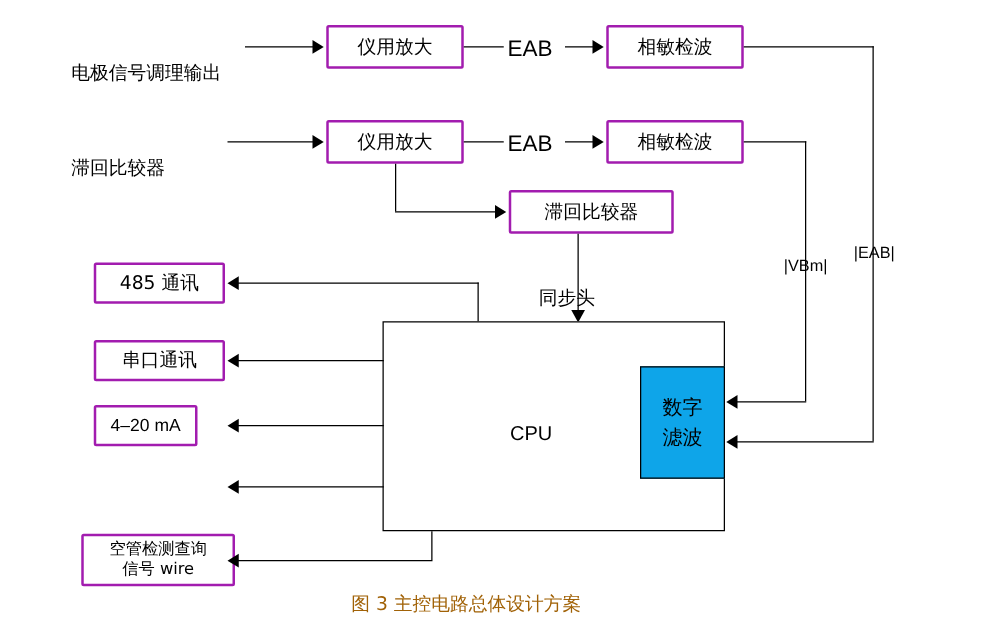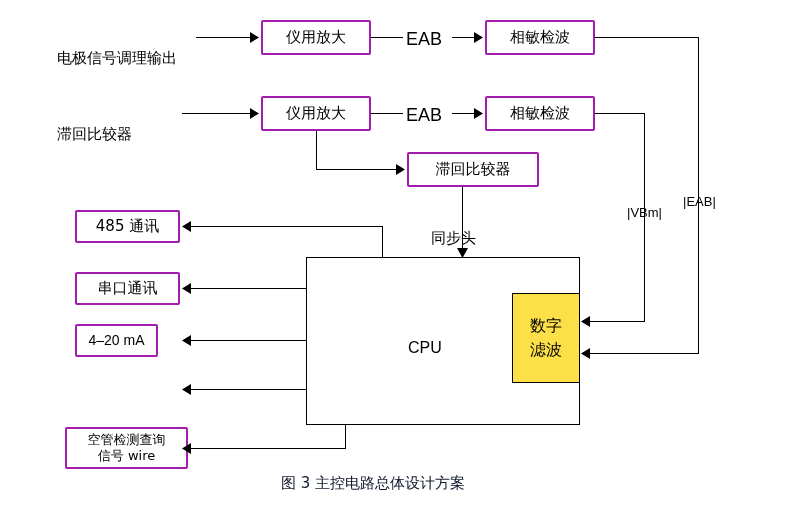--- a/index.html
+++ b/index.html
@@ -49,21 +49,21 @@
   .vlabel {
     position: absolute;
     font-size: 13px;
     color: #000000;
     white-space: nowrap;
   }
   .caption {
     position: absolute;
     font-family: "DejaVu Sans", sans-serif;
     font-size: 15px;
-    color: #0f172a;
+    color: #a16207;
     white-space: nowrap;
   }
   .line {
     position: absolute;
     background: #000000;
   }
   .hline { height: 1px; }
   .vline { width: 1px; }
   svg.arrow {
     position: absolute;
@@ -160,21 +160,21 @@
 
   <div class="line vline" style="left:462px; top:187px; height:68px;"></div>
   <svg class="arrow" style="left:457px; top:248px; width:11px; height:10px;">
     <polygon points="0,0 11,0 5.5,10" fill="#000000"></polygon>
   </svg>
   <div class="label cn" style="left:431px; top:209px;">同步头</div>
 
   <div class="cpu-box" style="left:306px; top:257px; width:274px; height:168px;"></div>
   <div class="cpu-label" style="left:408px; top:339px;">CPU</div>
 
-  <div class="filter-box" style="left:512px; top:293px; width:68px; height:90px; background:#fde047;">
+  <div class="filter-box" style="left:512px; top:293px; width:68px; height:90px; background:#0ea5e9;">
     <span>数字</span>
     <span>滤波</span>
   </div>
 
   <div class="box cn" style="left:75px; top:210px; width:105px; height:33px;">485 通讯</div>
   <div class="box cn" style="left:75px; top:272px; width:105px; height:33px;">串口通讯</div>
   <div class="box" style="left:75px; top:324px; width:83px; height:33px;">4–20 mA</div>
   <div class="box cn" style="left:65px; top:427px; width:123px; height:42px; flex-direction:column; font-size:13px;text-align:center;">
     <span>空管检测查询</span>
     <span>信号 wire</span>

